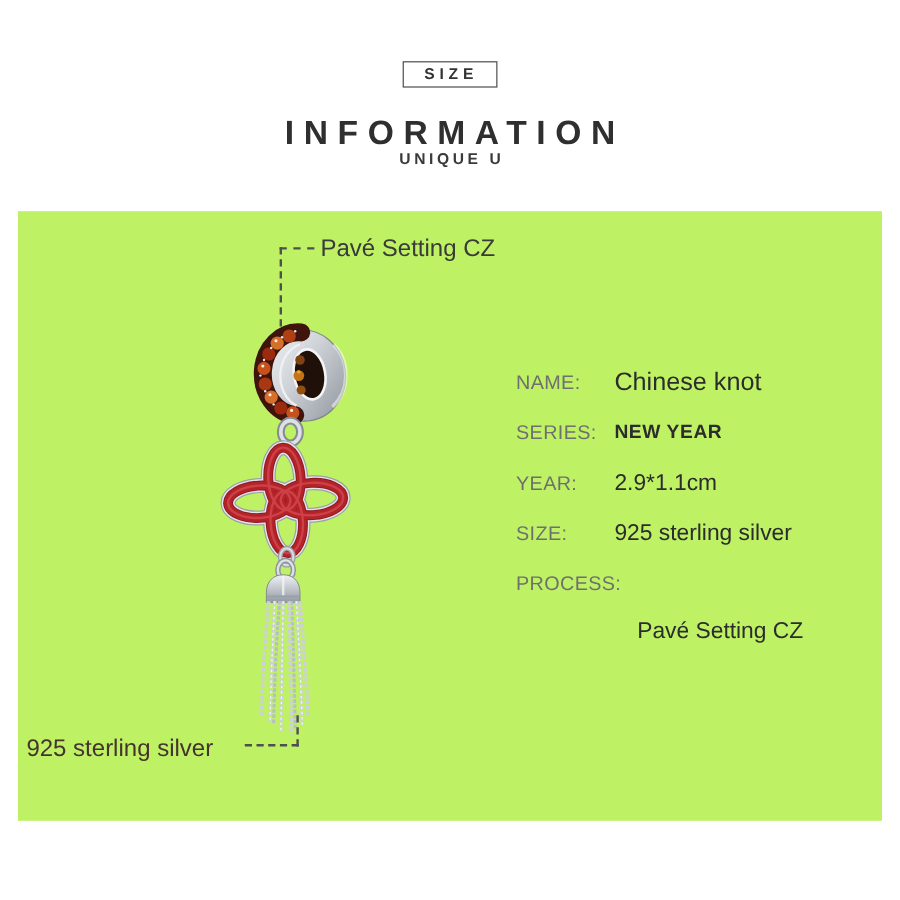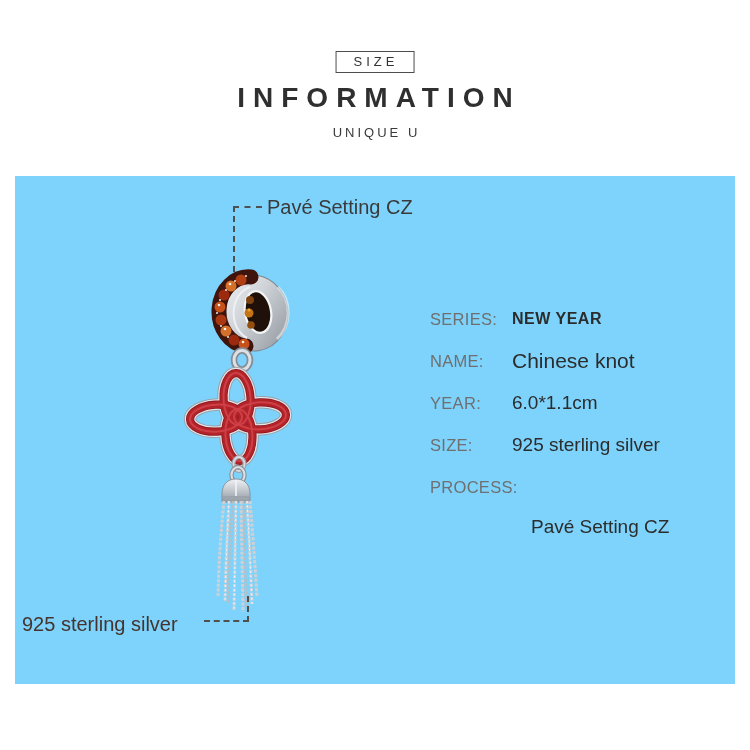--- a/index.html
+++ b/index.html
@@ -4,34 +4,34 @@
 <style>
   html,body{margin:0;padding:0;background:#ffffff;}
   .stage{
     position:relative;width:750px;height:750px;background:#ffffff;
     font-family:"Liberation Sans", sans-serif;overflow:hidden;
   }
   
   .size-tag{
     position:absolute;top:51px;left:50%;transform:translateX(-50%);
     border:1.5px solid #4d4d4d;padding:2px 15px 3px 17px;
-    font-size:13px;letter-spacing:4px;color:#333333;font-weight:400;
+    font-size:13px;letter-spacing:4px;color:#333333;font-weight:700;
   }
   .title{
-    position:absolute;top:82px;left:0;width:100%;text-align:center;
+    position:absolute;top:95px;left:0;width:100%;text-align:center;
     font-size:28px;font-weight:600;letter-spacing:8px;text-indent:8px;color:#2f2f2f;
   }
   .subtitle{
     position:absolute;top:125px;left:0;width:100%;text-align:center;
-    font-size:13px;font-weight:400;letter-spacing:3px;text-indent:3px;color:#3a3a3a;
+    font-size:13px;font-weight:700;letter-spacing:3px;text-indent:3px;color:#3a3a3a;
   }
   
   .panel{
     position:absolute;left:15px;top:176px;width:720px;height:508px;
-    background:#7dd3fc;
+    background:#bef264;
   }
   
   .charm-svg{position:absolute;left:135px;top:64px;width:180px;height:400px;}
   
   .callout{position:absolute;white-space:nowrap;z-index:3;}
   .callout-pave{left:252px;top:20px;font-size:20px;color:#3a3a3a;}
   .callout-silver{left:7px;top:437px;font-size:20px;color:#46332e;}
   .dash-elbow-top{
     position:absolute;left:218px;top:30px;width:27px;height:64px;z-index:2;
     border-top:2px dashed #4f4f4f;border-left:2px dashed #4f4f4f;
@@ -183,30 +183,30 @@
     </svg>
 
     <div class="dash-elbow-top"></div>
     <div class="callout callout-pave">Pavé Setting CZ</div>
 
     <div class="dash-elbow-bottom"></div>
     <div class="callout callout-silver">925 sterling silver</div>
 
     <div class="specs">
       <div class="spec-row">
+        <span class="spec-label">NAME:</span>
+        <span class="spec-value v-name">Chinese knot</span>
+      </div>
+      <div class="spec-row">
         <span class="spec-label">SERIES:</span>
         <span class="spec-value v-series">NEW YEAR</span>
       </div>
       <div class="spec-row">
-        <span class="spec-label">NAME:</span>
-        <span class="spec-value v-name">Chinese knot</span>
-      </div>
-      <div class="spec-row">
         <span class="spec-label">YEAR:</span>
-        <span class="spec-value">6.0*1.1cm</span>
+        <span class="spec-value">2.9*1.1cm</span>
       </div>
       <div class="spec-row">
         <span class="spec-label">SIZE:</span>
         <span class="spec-value">925 sterling silver</span>
       </div>
       <div class="spec-row">
         <span class="spec-label">PROCESS:</span>
       </div>
       <div class="spec-row cont">
         <span class="spec-value">Pavé Setting CZ</span>

